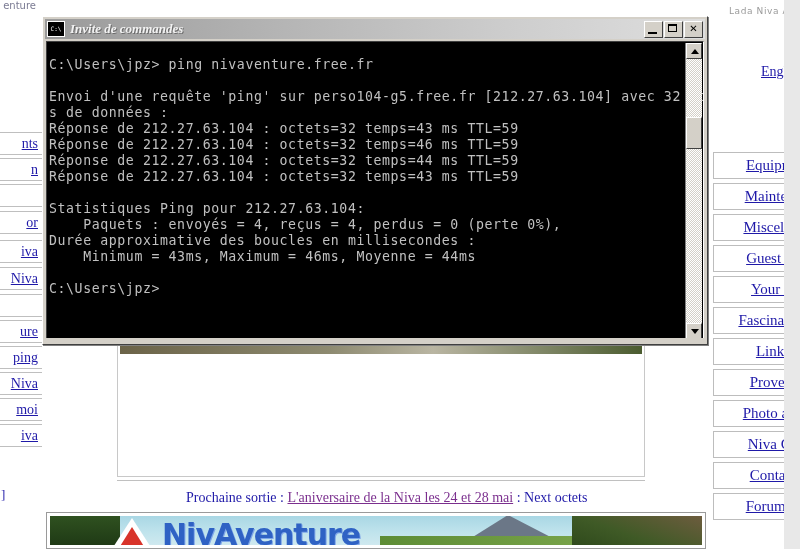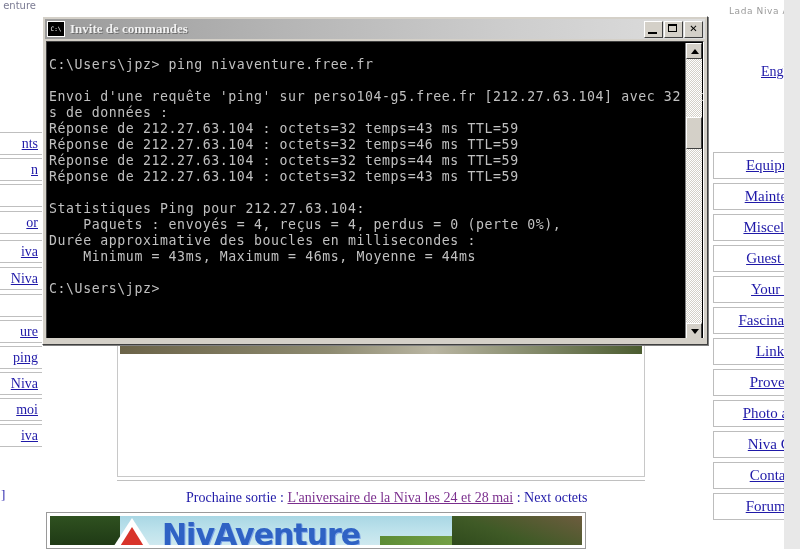--- a/index.html
+++ b/index.html
@@ -165,21 +165,21 @@
     width: 528px;
     height: 1px;
     background: #c0c0c0;
   }
 
   
   #banner-frame {
     position: absolute;
     left: 46px;
     top: 512px;
-    width: 540px;
+    width: 660px;
     height: 37px;
     border: 1px solid #9a9a9a;
     background: #ffffff;
     padding: 3px;
     box-sizing: border-box;
     overflow: hidden;
   }
   #banner {
     position: relative;
     width: 100%;
@@ -289,20 +289,21 @@
     font-family: "DejaVu Sans Mono", monospace;
     font-size: 6px;
     line-height: 14px;
     text-align: center;
     margin-right: 5px;
     flex: 0 0 auto;
   }
   #console-title-text {
     font-family: "Liberation Serif", serif;
     font-weight: bold;
+    font-style: italic;
     font-size: 13px;
     color: #f2f2f2;
     text-shadow: 1px 1px 0 #6b6b6b;
     flex: 1 1 auto;
     white-space: nowrap;
     overflow: hidden;
   }
   .win-btn {
     width: 17px; height: 15px;
     margin-left: 1px;

